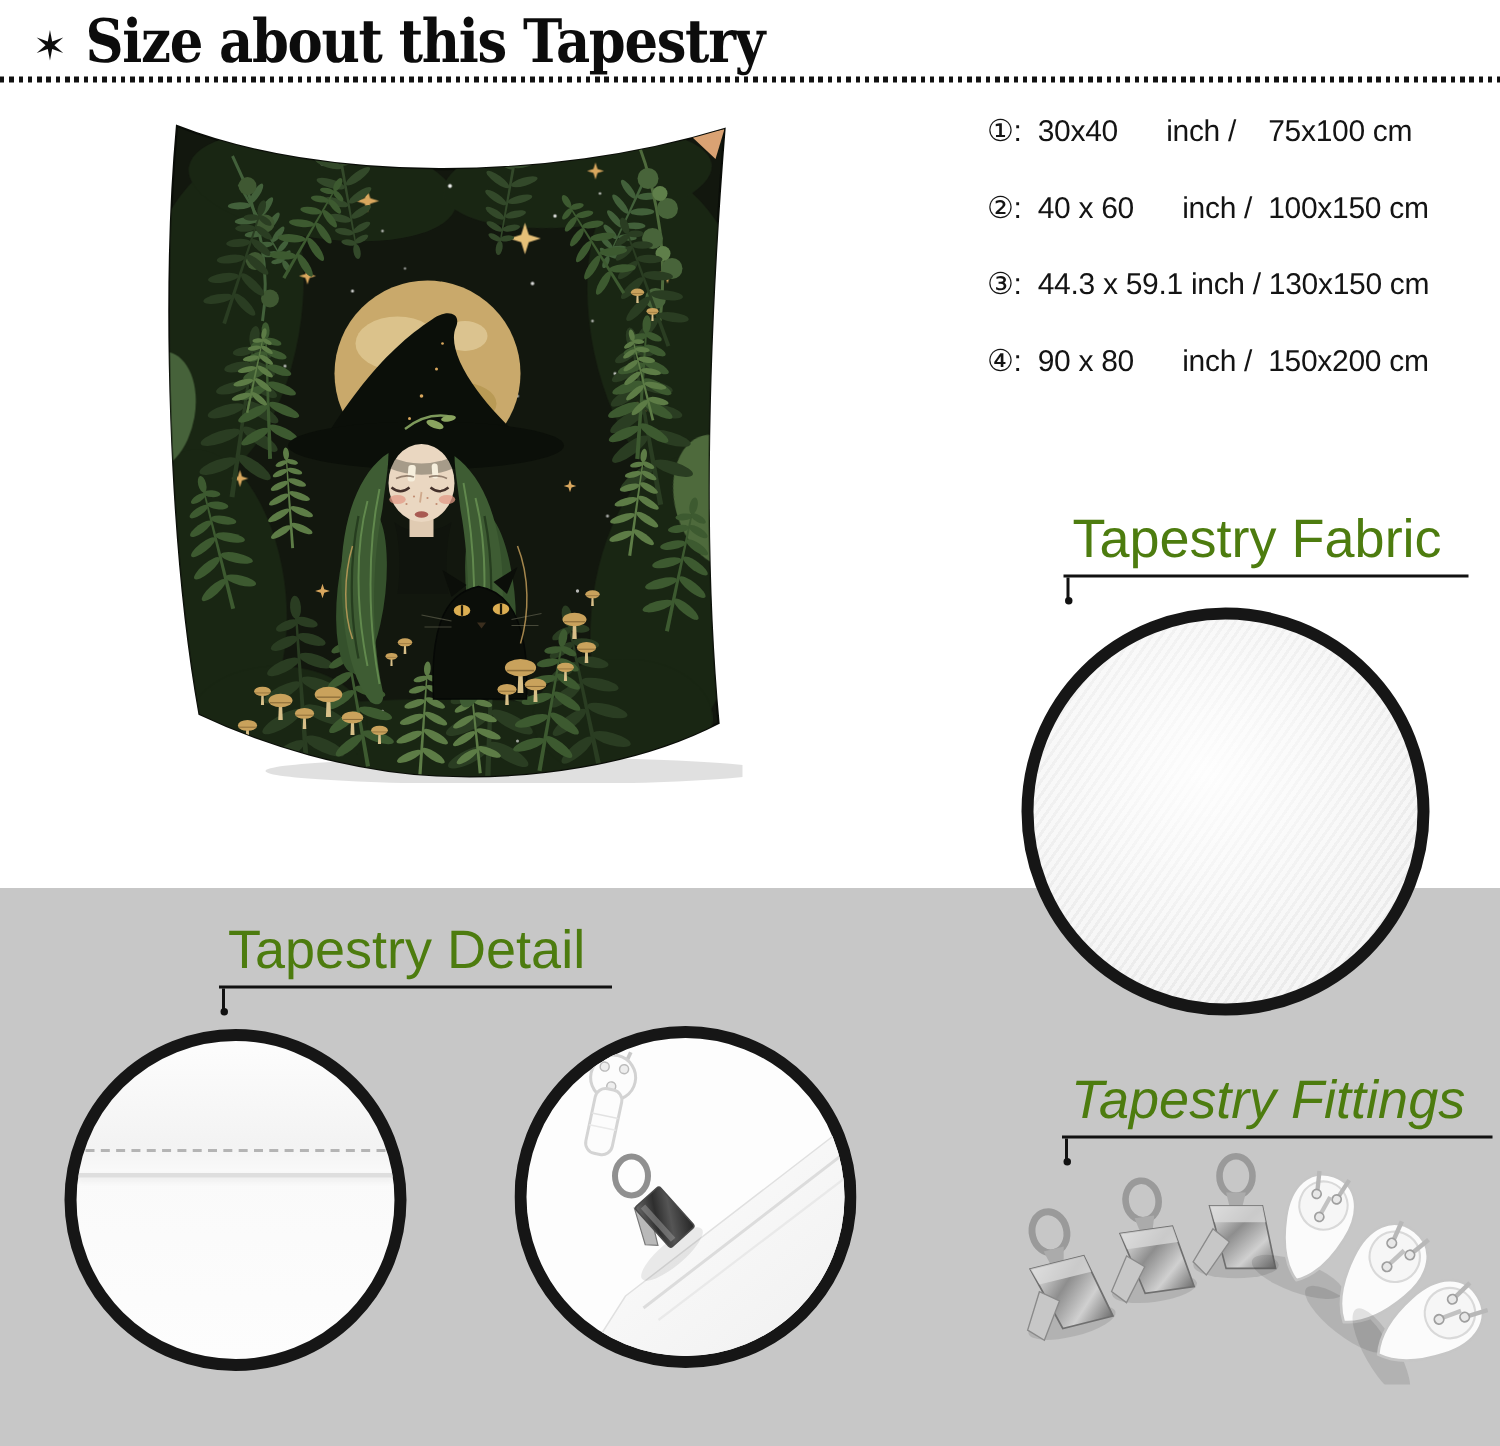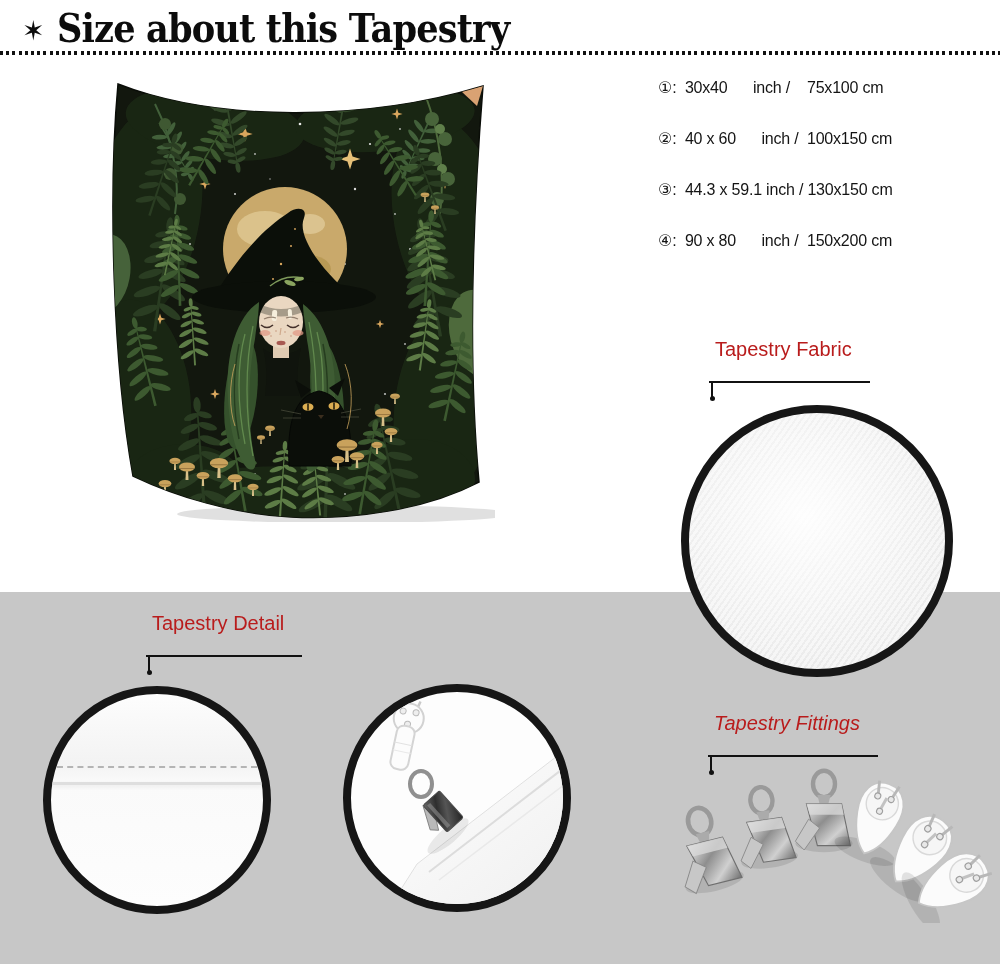--- a/index.html
+++ b/index.html
@@ -10,26 +10,26 @@
   
   .title-row{position:absolute;left:22px;top:4px;display:flex;align-items:center;gap:12px;}
   .star{font-size:27px;line-height:1;color:#0c0c0c;margin-top:8px;}
   .title{margin:0;font-family:"DejaVu Serif",serif;font-weight:700;font-size:40px;
          letter-spacing:-1px;transform:scaleX(.88);transform-origin:left center;color:#0c0c0c;white-space:nowrap;}
   .dotted-line{position:absolute;left:0;top:51px;width:1000px;height:4px;
          background:repeating-linear-gradient(90deg,#111 0 3px,transparent 3px 6.2px);}
 
   
   .size-list{position:absolute;left:658px;top:78px;margin:0;padding:0;list-style:none;}
-  .size-row{white-space:pre;font-size:16px;line-height:20px;margin:0 0 31px 0;color:#141414;
+  .size-row{white-space:pre;font-size:20px;line-height:20px;margin:0 0 31px 0;color:#141414;
             font-family:"Liberation Sans","DejaVu Sans",sans-serif;letter-spacing:-0.2px;}
 
   
-  .section-label{position:absolute;font-size:20px;color:#b91c1c;border-bottom:2px solid #111;
-                 padding:0 18px 20px 6px;white-space:nowrap;}
+  .section-label{position:absolute;font-size:36px;color:#4d7c0f;border-bottom:2px solid #111;
+                 padding:0 18px 3px 6px;white-space:nowrap;}
   .leader{position:absolute;left:2px;top:100%;margin-top:2px;width:2px;height:14px;background:#111;}
   .leader::after{content:"";position:absolute;left:-1.5px;bottom:-4px;width:5px;height:5px;
                  border-radius:50%;background:#111;}
   .label-fabric{left:709px;top:338px;}
   .label-detail{left:118px;top:612px;margin-left:28px;}
   .label-fittings{left:708px;top:712px;font-style:italic;}
 
   
   .swatch{position:absolute;border-radius:50%;border:8px solid #161616;box-sizing:border-box;overflow:hidden;}
   .fabric-circle{left:681px;top:405px;width:272px;height:272px;

